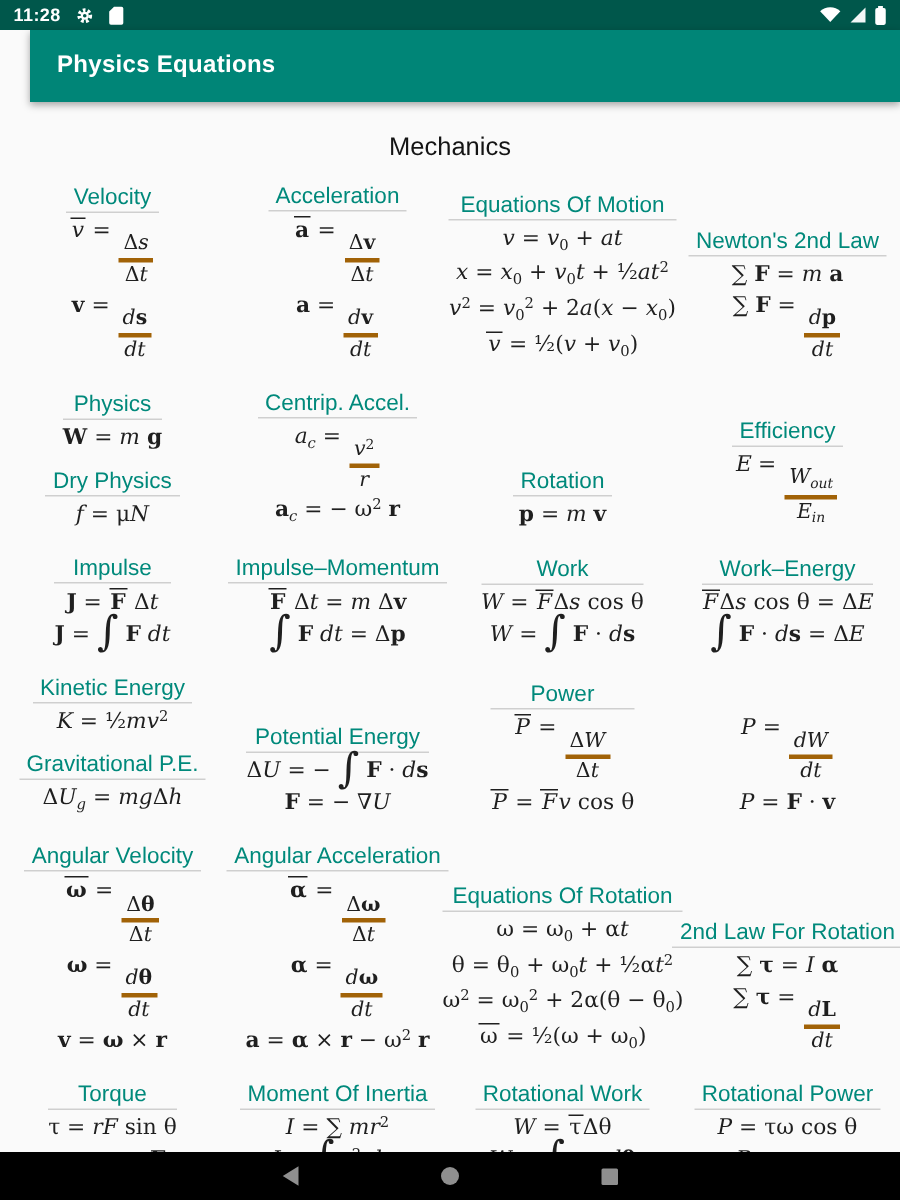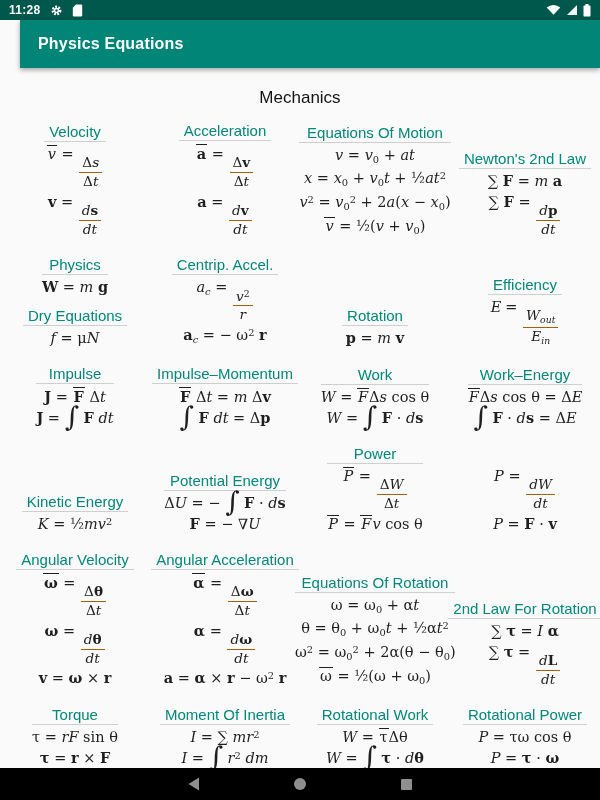--- a/index.html
+++ b/index.html
@@ -32,21 +32,21 @@
   .tr{font-style:normal;}
   .tb{font-weight:700;}
   .tscr{font-style:italic;letter-spacing:-.5px;}
   .tsub{font-size:.68em;vertical-align:-.35em;}
   .tsup{font-size:.68em;vertical-align:.45em;}
   .tbar{display:inline-block;border-top:1px solid #1f1f1f;padding:1px 1px 0;line-height:1.05;}
   .tint{font-size:1.9em;font-weight:400;display:inline-block;line-height:0;
         vertical-align:-.12em;}
   .tfrac{display:inline-flex;flex-direction:column;align-items:center;vertical-align:-.62em;
          font-size:.94em;line-height:1.15;margin:0 1px;}
-  .tfrac .num{border-bottom:1px solid #a16207;padding:0 3px 1px;}
+  .tfrac .num{border-bottom:3px solid #a16207;padding:0 3px 1px;}
   .tfrac .den{padding-top:1px;}
   
   .nav-bar{position:absolute;bottom:0;left:0;width:600px;height:32px;background:#000;
            display:flex;align-items:center;justify-content:center;gap:86px;}
   .nav-btn{display:flex;align-items:center;justify-content:center;width:20px;height:20px;}
 </style>
 </head>
 <body>
 
 <div class="screen">
@@ -140,21 +140,21 @@
             </div>
           </div>
         </div>
         <div class="eq-grid-row">
           <div class="grid-cell">
             <div class="group">
               <div class="gtitle">Physics</div>
               <div class="eq"><span class="tb">W</span><span class="tr"> = </span><span class="ti">m</span><span class="tr"> </span><span class="tb">g</span></div>
             </div>
             <div class="group">
-              <div class="gtitle">Dry Equations</div>
+              <div class="gtitle">Dry Physics</div>
               <div class="eq"><span class="ti">f</span><span class="tr"> = μ</span><span class="ti">N</span></div>
             </div>
           </div>
           <div class="grid-cell">
             <div class="group">
               <div class="gtitle">Centrip. Accel.</div>
               <div class="eq"><span class="ti">a</span><span class="tsub ti">c</span><span class="tr"> = </span><span class="tfrac">
                   <span class="num"><span class="ti">v</span><span class="tsup">2</span></span>
                   <span class="den"><span class="ti">r</span></span>
                 </span></div>
@@ -205,20 +205,24 @@
               <div class="eq"><span class="tbar"><span class="ti">F</span></span><span class="tr">Δ</span><span class="ti">s</span><span class="tr"> cos θ = Δ</span><span class="ti">E</span></div>
               <div class="eq"><span class="tint">∫</span><span class="tr"> </span><span class="tb">F</span><span class="tr"> · </span><span class="ti">d</span><span class="tb">s</span><span class="tr"> = Δ</span><span class="ti">E</span></div>
             </div>
           </div>
         </div>
         <div class="eq-grid-row">
           <div class="grid-cell">
             <div class="group">
               <div class="gtitle">Kinetic Energy</div>
               <div class="eq"><span class="ti">K</span><span class="tr"> = ½</span><span class="ti">mv</span><span class="tsup">2</span></div>
+            </div>
+            <div class="group">
+              <div class="gtitle">Gravitational P.E.</div>
+              <div class="eq"><span class="tr">Δ</span><span class="ti">U</span><span class="tsub ti">g</span><span class="tr"> = </span><span class="ti">mg</span><span class="tr">Δ</span><span class="ti">h</span></div>
             </div>
           </div>
           <div class="grid-cell">
             <div class="group">
               <div class="gtitle">Potential Energy</div>
               <div class="eq"><span class="tr">Δ</span><span class="ti">U</span><span class="tr"> = − </span><span class="tint">∫</span><span class="tr"> </span><span class="tb">F</span><span class="tr"> · </span><span class="ti">d</span><span class="tb">s</span></div>
               <div class="eq"><span class="tb">F</span><span class="tr"> = − ∇</span><span class="ti">U</span></div>
             </div>
           </div>
           <div class="grid-cell">

